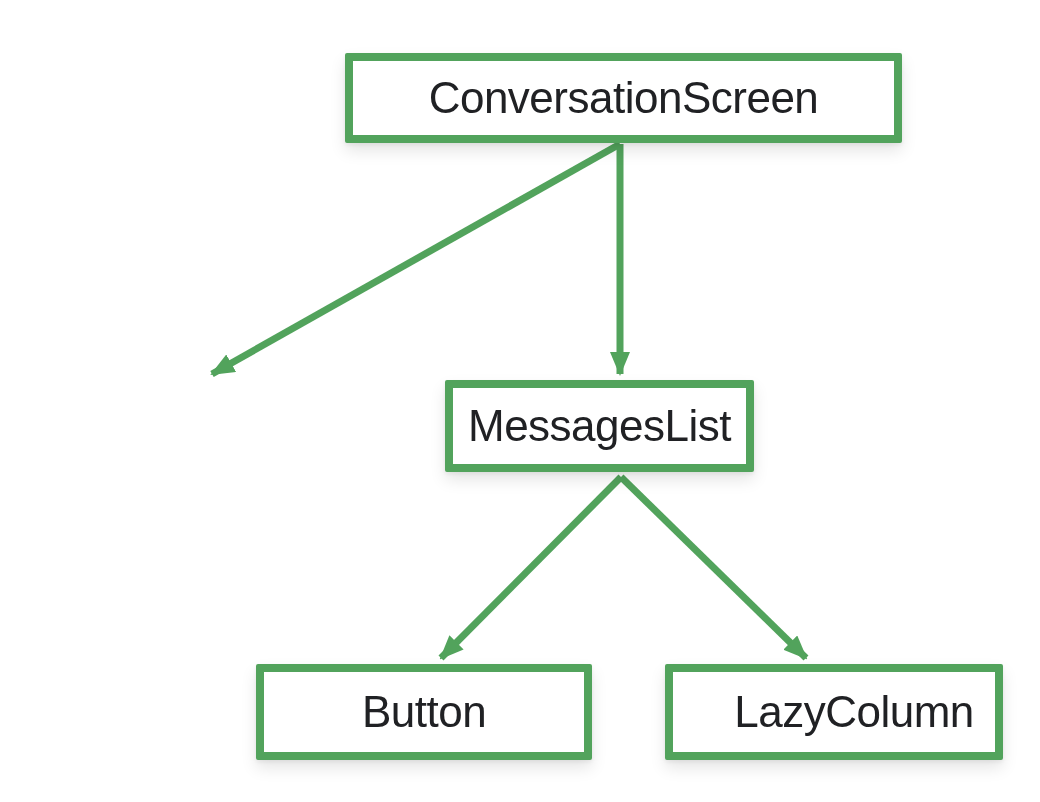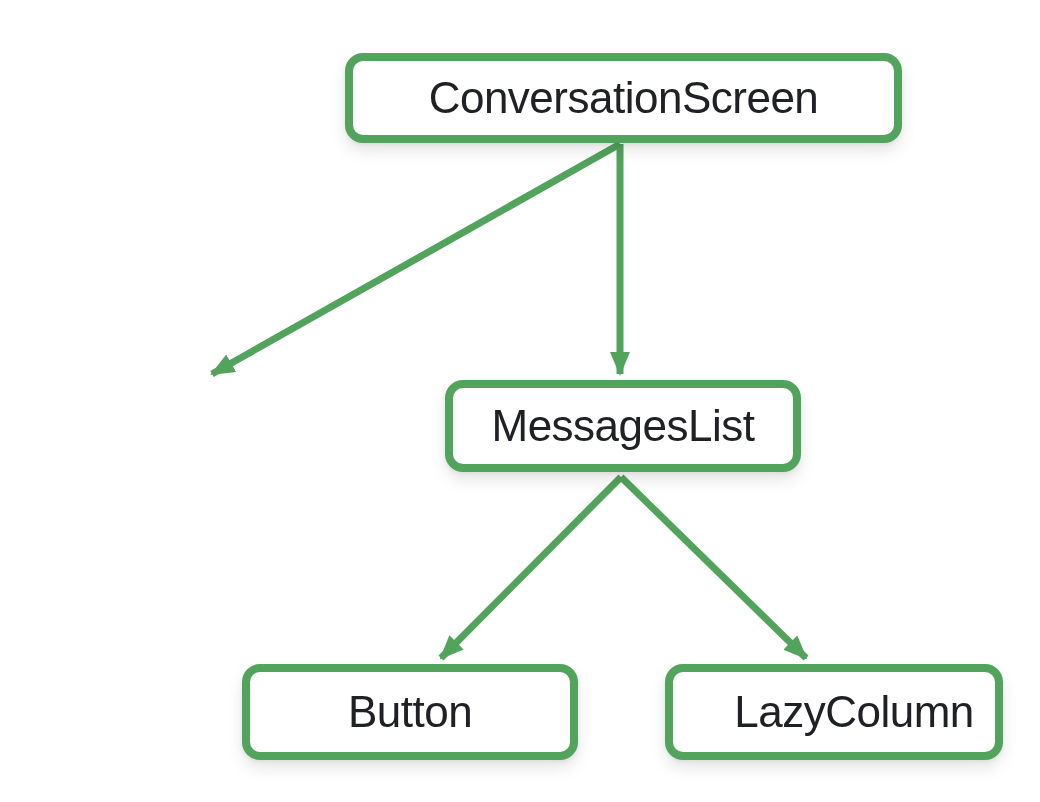--- a/index.html
+++ b/index.html
@@ -19,38 +19,38 @@
     position: absolute;
     left: 0;
     top: 0;
     color: var(--accent, #52A35C);
   }
   .node {
     position: absolute;
     box-sizing: border-box;
     background: var(--node-fill, #ffffff);
     border: 8px solid var(--accent, #52A35C);
-    border-radius: 18px;
+    border-radius: 2px;
     display: flex;
     align-items: center;
     justify-content: center;
     box-shadow: 0 8px 16px rgba(0,0,0,0.10), 0 2px 4px rgba(0,0,0,0.06);
   }
   .node .label {
     color: var(--text, #202124);
     font-size: 44px;
     font-weight: 500;
     letter-spacing: -0.5px;
     white-space: nowrap;
   }
   
   .node-conversation-screen { left: 345px; top:  53px; width: 557px; height: 90px; }
   .node-user-input          { left:  50px; top: 381px; width: 331px; height: 91px; }
-  .node-messages-list       { left: 445px; top: 380px; width: 356px; height: 92px; }
-  .node-button              { left: 242px; top: 664px; width: 336px; height: 96px; }
+  .node-messages-list       { left: 445px; top: 380px; width: 309px; height: 92px; }
+  .node-button              { left: 256px; top: 664px; width: 336px; height: 96px; }
   .node-lazy-column         { left: 665px; top: 664px; width: 338px; height: 96px; padding-left: 40px; }
 </style>
 </head>
 <body>
 
 <div class="stage">
 
   <svg class="edges" width="1040" height="802" viewBox="0 0 1040 802" aria-hidden="true">
     <defs>
       <marker id="arrowhead" viewBox="0 0 12 10" refX="11" refY="5" markerWidth="24" markerHeight="20" markerUnits="userSpaceOnUse" orient="auto">

